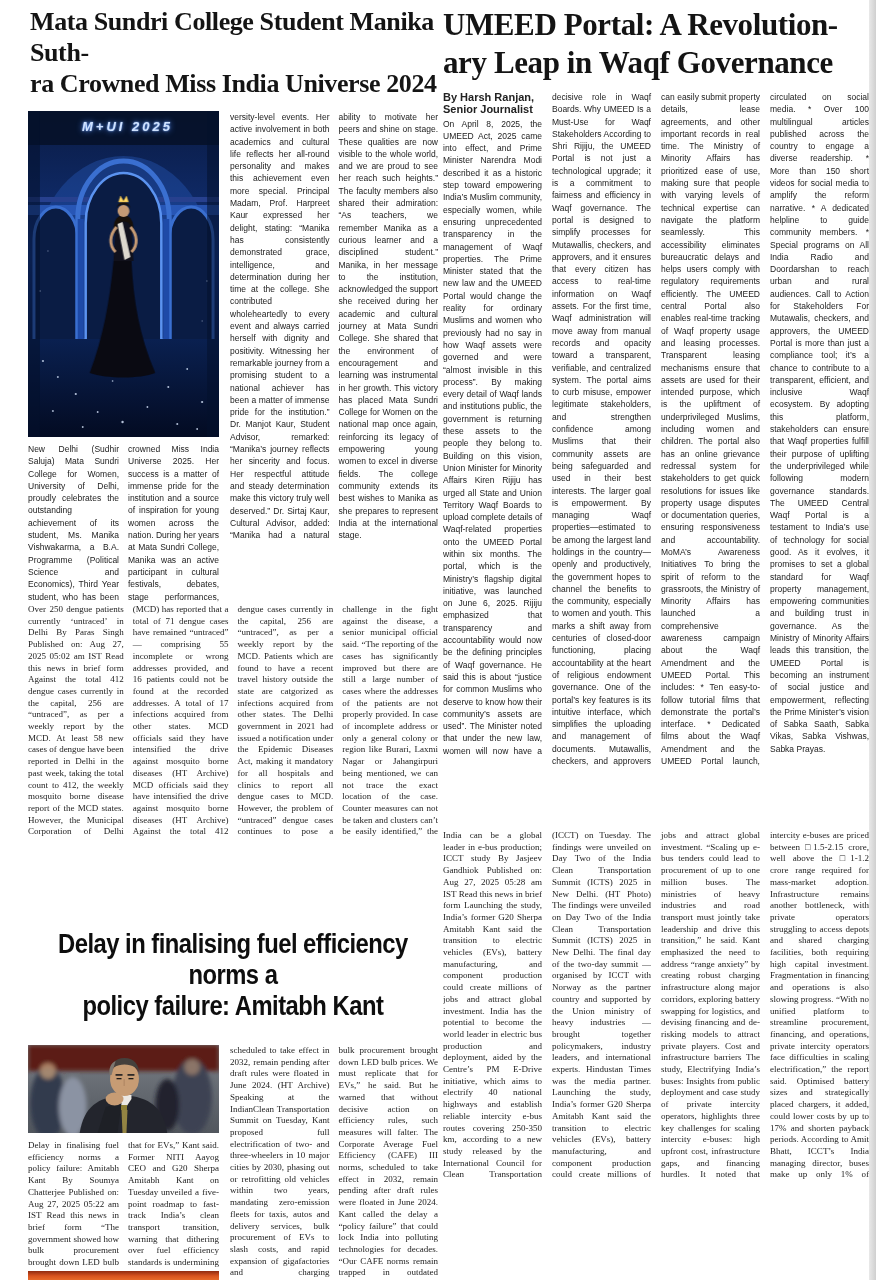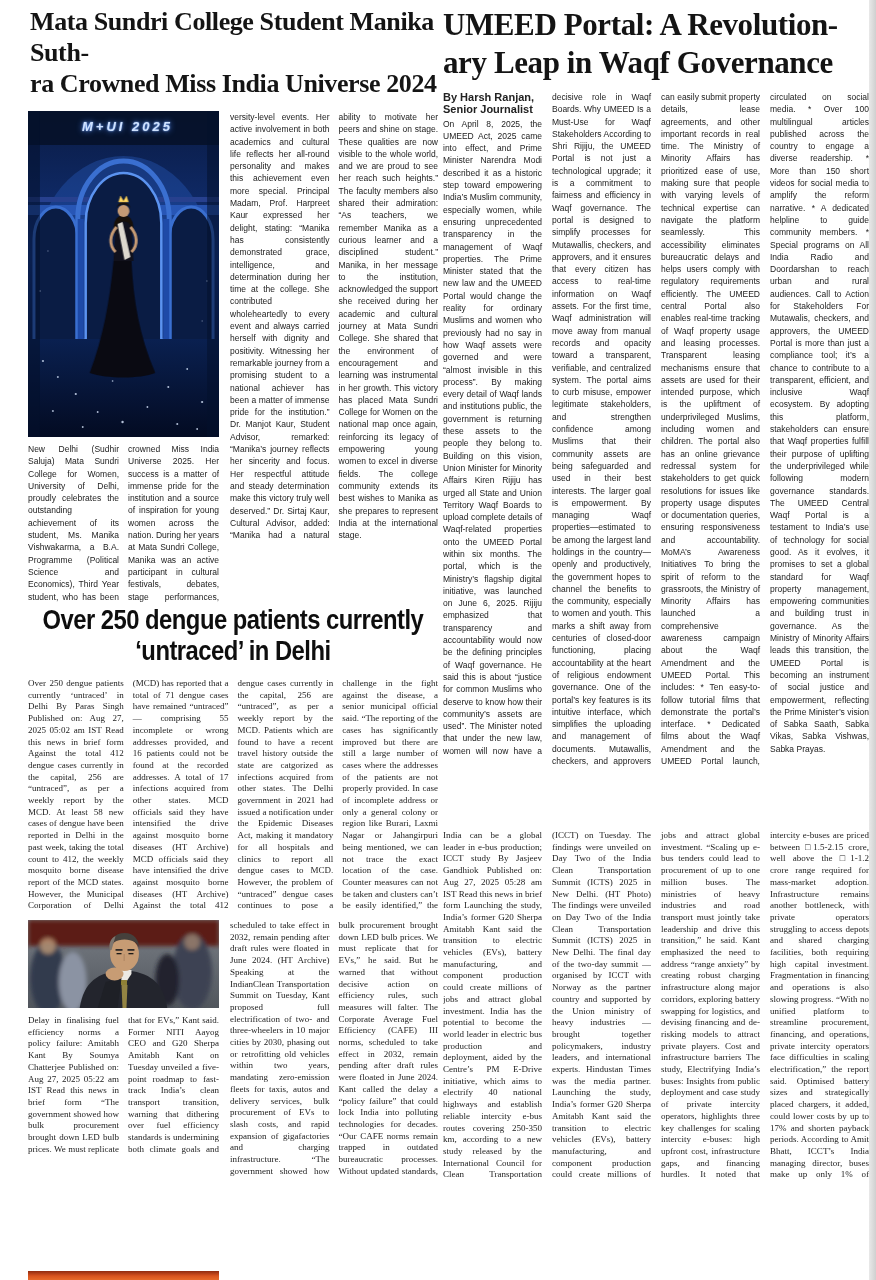--- a/index.html
+++ b/index.html
@@ -143,32 +143,32 @@
     <h1 class="serif-head">UMEED Portal: A Revolution-
 ary Leap in Waqf Governance</h1>
     <div class="sans-body cols4 umeed-body">
       <div class="byline">By Harsh Ranjan,
 Senior Journalist</div>
       <span>On April 8, 2025, the UMEED Act, 2025 came into effect, and Prime Minister Narendra Modi described it as a historic step toward empowering India’s Muslim community, especially women, while ensuring unprecedented transparency in the management of Waqf properties. The Prime Minister stated that the new law and the UMEED Portal would change the reality for ordinary Muslims and women who previously had no say in how Waqf assets were governed and were “almost invisible in this process”. By making every detail of Waqf lands and institutions public, the government is returning these assets to the people they belong to. Building on this vision, Union Minister for Minority Affairs Kiren Rijiju has urged all State and Union Territory Waqf Boards to upload complete details of Waqf-related properties onto the UMEED Portal within six months. The portal, which is the Ministry’s flagship digital initiative, was launched on June 6, 2025. Rijiju emphasized that transparency and accountability would now be the defining principles of Waqf governance. He said this is about “justice for common Muslims who deserve to know how their community’s assets are used”. The Minister noted that under the new law, women will now have a decisive role in Waqf Boards. Why UMEED Is a Must-Use for Waqf Stakeholders According to Shri Rijiju, the UMEED Portal is not just a technological upgrade; it is a commitment to fairness and efficiency in Waqf governance. The portal is designed to simplify processes for Mutawallis, checkers, and approvers, and it ensures that every citizen has access to real-time information on Waqf assets. For the first time, Waqf administration will move away from manual records and opacity toward a transparent, verifiable, and centralized system. The portal aims to curb misuse, empower legitimate stakeholders, and strengthen confidence among Muslims that their community assets are being safeguarded and used in their best interests. The larger goal is empowerment. By managing Waqf properties—estimated to be among the largest land holdings in the country—openly and productively, the government hopes to channel the benefits to the community, especially to women and youth. This marks a shift away from centuries of closed-door functioning, placing accountability at the heart of religious endowment governance. One of the portal’s key features is its intuitive interface, which simplifies the uploading and management of documents. Mutawallis, checkers, and approvers can easily submit property details, lease agreements, and other important records in real time. The Ministry of Minority Affairs has prioritized ease of use, making sure that people with varying levels of technical expertise can navigate the platform seamlessly. This accessibility eliminates bureaucratic delays and helps users comply with regulatory requirements efficiently. The UMEED central Portal also enables real-time tracking of Waqf property usage and leasing processes. Transparent leasing mechanisms ensure that assets are used for their intended purpose, which is the upliftment of underprivileged Muslims, including women and children. The portal also has an online grievance redressal system for stakeholders to get quick resolutions for issues like property usage disputes or documentation queries, ensuring responsiveness and accountability. MoMA’s Awareness Initiatives To bring the spirit of reform to the grassroots, the Ministry of Minority Affairs has launched a comprehensive awareness campaign about the Waqf Amendment and the UMEED Portal. This includes: * Ten easy-to-follow tutorial films that demonstrate the portal’s interface. * Dedicated films about the Waqf Amendment and the UMEED Portal launch, circulated on social media. * Over 100 multilingual articles published across the country to engage a diverse readership. * More than 150 short videos for social media to amplify the reform narrative. * A dedicated helpline to guide community members. * Special programs on All India Radio and Doordarshan to reach urban and rural audiences. Call to Action for Stakeholders For Mutawalis, checkers, and approvers, the UMEED Portal is more than just a compliance tool; it’s a chance to contribute to a transparent, efficient, and inclusive Waqf ecosystem. By adopting this platform, stakeholders can ensure that Waqf properties fulfill their purpose of uplifting the underprivileged while following modern governance standards. The UMEED Central Waqf Portal is a testament to India’s use of technology for social good. As it evolves, it promises to set a global standard for Waqf property management, empowering communities and building trust in governance. As the Ministry of Minority Affairs leads this transition, the UMEED Portal is becoming an instrument of social justice and empowerment, reflecting the Prime Minister’s vision of Sabka Saath, Sabka Vikas, Sabka Vishwas, Sabka Prayas.</span>
     </div>
   </article>
 
   <article class="dengue">
-    <h2 class="cond-head">
-        <span class="cond-inner">Over 250 dengue patients currently
-‘untraced’ in Delhi</span>
-      </h2>
     <div class="serif-body dengue-body">Over 250 dengue patients currently ‘untraced’ in Delhi By Paras Singh Published on: Aug 27, 2025 05:02 am IST Read this news in brief form Against the total 412 dengue cases currently in the capital, 256 are “untraced”, as per a weekly report by the MCD. At least 58 new cases of dengue have been reported in Delhi in the past week, taking the total count to 412, the weekly mosquito borne disease report of the MCD states. However, the Municipal Corporation of Delhi (MCD) has reported that a total of 71 dengue cases have remained “untraced” — comprising 55 incomplete or wrong addresses provided, and 16 patients could not be found at the recorded addresses. A total of 17 infections acquired from other states. MCD officials said they have intensified the drive against mosquito borne diseases (HT Archive) MCD officials said they have intensified the drive against mosquito borne diseases (HT Archive) Against the total 412 dengue cases currently in the capital, 256 are “untraced”, as per a weekly report by the MCD. Patients which are found to have a recent travel history outside the state are catgorized as infections acquired from other states. The Delhi government in 2021 had issued a notification under the Epidemic Diseases Act, making it mandatory for all hospitals and clinics to report all dengue cases to MCD. However, the problem of “untraced” dengue cases continues to pose a challenge in the fight against the disease, a senior municipal official said. “The reporting of the cases has significantly improved but there are still a large number of cases where the addresses of the patients are not properly provided. In case of incomplete address or only a general colony or region like Burari, Laxmi Nagar or Jahangirpuri being mentioned, we can not trace the exact location of the case. Counter measures can not be taken and clusters can’t be easily identified,” the official added. According to MCD’s weekly report, 361 out of the existing dengue cases are in areas within MCD’s jurisdiction, eight cases in New Delhi Municipal Corporation (NDMC) areas, 34 in Delhi Cantonment, and nine were from Railways. During the corresponding period in the last year, Delhi had 425 confirmed dengue cases while there were 424 cases in other categories — 325 “untraced” and 99 infections from other states. An MCD official said that a cluster of cases is used to classify areas as a “hot spot” or “vulnerable” where enhanced surveillance, fogging drives, and anti-mosquito drives are conducted. “If the address tracing is flawed, the measures are also affected,” the official explained. Chairperson of the standing committee, Satya Sharma on Tuesday said that MCD has intensified the drive against mosquito borne diseases with special ward-level drives and awareness programs being conducted in all zones. “Nearly 3,000 DBC (domestic breeding checkers) workers and 2,000 field workers are involved in this drive for mosquito breeding detection and elimination across all zones,” she said, adding that around six hand fogging machines have been provided in each ward. “DBC workers have been allotted beat-wise areas. This year, 26,759,779 house inspections have been done, out of which 137,043 houses were found positive for mosquito breeding. So far, 879,564 houses have been sprayed with insecticides, and this number will</div>
   </article>
 
   <article class="ebus">
     <div class="serif-body cols4 ebus-body">India can be a global leader in e-bus production; ICCT study By Jasjeev Gandhiok Published on: Aug 27, 2025 05:28 am IST Read this news in brief form Launching the study, India’s former G20 Sherpa Amitabh Kant said the transition to electric vehicles (EVs), battery manufacturing, and component production could create millions of jobs and attract global investment. India has the potential to become the world leader in electric bus production and deployment, aided by the Centre’s PM E-Drive initiative, which aims to electrify 40 national highways and establish reliable intercity e-bus routes covering 250-350 km, according to a new study released by the International Council for Clean Transportation (ICCT) on Tuesday. The findings were unveiled on Day Two of the India Clean Transportation Summit (ICTS) 2025 in New Delhi. (HT Photo) The findings were unveiled on Day Two of the India Clean Transportation Summit (ICTS) 2025 in New Delhi. The final day of the two-day summit — organised by ICCT with Norway as the partner country and supported by the Union ministry of heavy industries — brought together policymakers, industry leaders, and international experts. Hindustan Times was the media partner. Launching the study, India’s former G20 Sherpa Amitabh Kant said the transition to electric vehicles (EVs), battery manufacturing, and component production could create millions of jobs and attract global investment. “Scaling up e-bus tenders could lead to procurement of up to one million buses. The ministries of heavy industries and road transport must jointly take leadership and drive this transition,” he said. Kant emphasized the need to address “range anxiety” by creating robust charging infrastructure along major corridors, exploring battery swapping for logistics, and devising financing and de-risking models to attract private players. Cost and infrastructure barriers The study, Electrifying India’s buses: Insights from public deployment and case study of private intercity operators, highlights three key challenges for scaling intercity e-buses: high upfront cost, infrastructure gaps, and financing hurdles. It noted that intercity e-buses are priced between □1.5-2.15 crore, well above the □1-1.2 crore range required for mass-market adoption. Infrastructure remains another bottleneck, with private operators struggling to access depots and shared charging facilities, both requiring high capital investment. Fragmentation in financing and operations is also slowing progress. “With no unified platform to streamline procurement, financing, and operations, private intercity operators face difficulties in scaling electrification,” the report said. Optimised battery sizes and strategically placed chargers, it added, could lower costs by up to 17% and shorten payback periods. According to Amit Bhatt, ICCT’s India managing director, buses make up only 1% of India’s vehicle fleet but contribute 15% of road transport emissions. “India has already demonstrated effective strategies like demand aggregation and regulatory flexibility for e-buses. Extending electrification to intercity routes can reduce highway pollution while expanding bus services to a larger population,” he said. The study suggests battery leasing and Battery-as-a-Service (BaaS) models to cut upfront capital lock-in and stabilise lifecycle costs. Conducted under the Zero Emission Bus Rapid-Deployment Accelerator (ZEBRA) programme, a joint initiative between ICCT and C40, the study also found that opportunity charging and optimized batteries could reduce operating costs by 12-17%. “These steps are critical to unlock the full promise of electric intercity buses and shape a sustainable future for India’s transport sector,” said Bhaumik Gowande,</div>
   </article>
 
   <article class="cafe">
+    <h2 class="cond-head">
+        <span class="cond-inner">Delay in finalising fuel efficiency norms a
+policy failure: Amitabh Kant</span>
+      </h2>
     <div class="cafe-row">
       <div class="cafe-colL">
         <figure class="photo2">
           <svg viewBox="0 0 192 88" preserveAspectRatio="none">
             <defs>
               <linearGradient id="kBg" x1="0" y1="0" x2="0" y2="1">
                 <stop offset="0" stop-color="#7a7f86"></stop>
                   <stop offset="1" stop-color="#51565d"></stop>
               </linearGradient>
               <filter id="kBlur">

